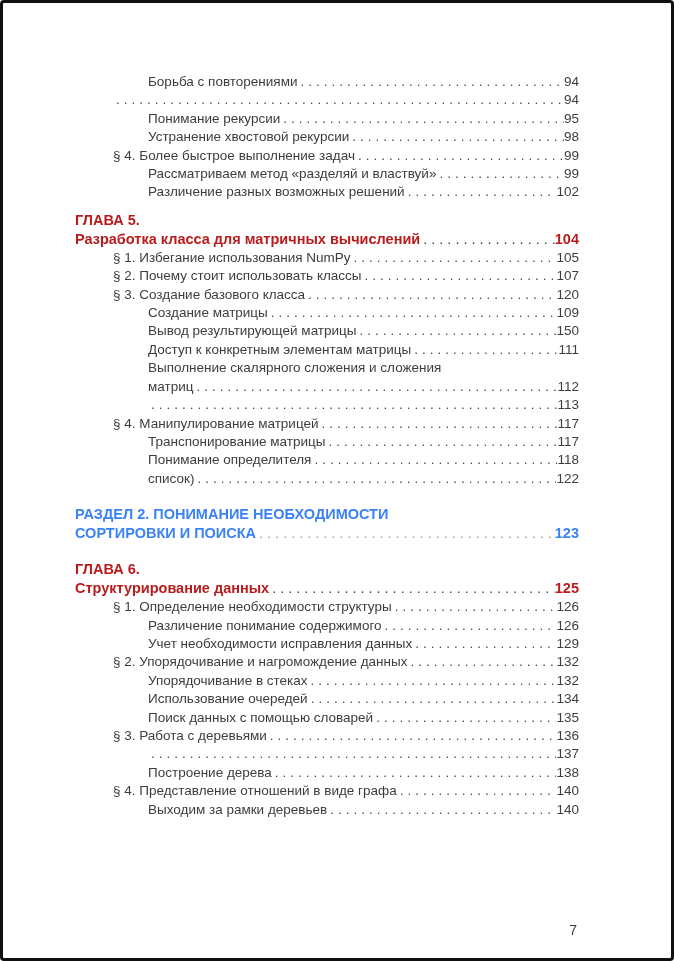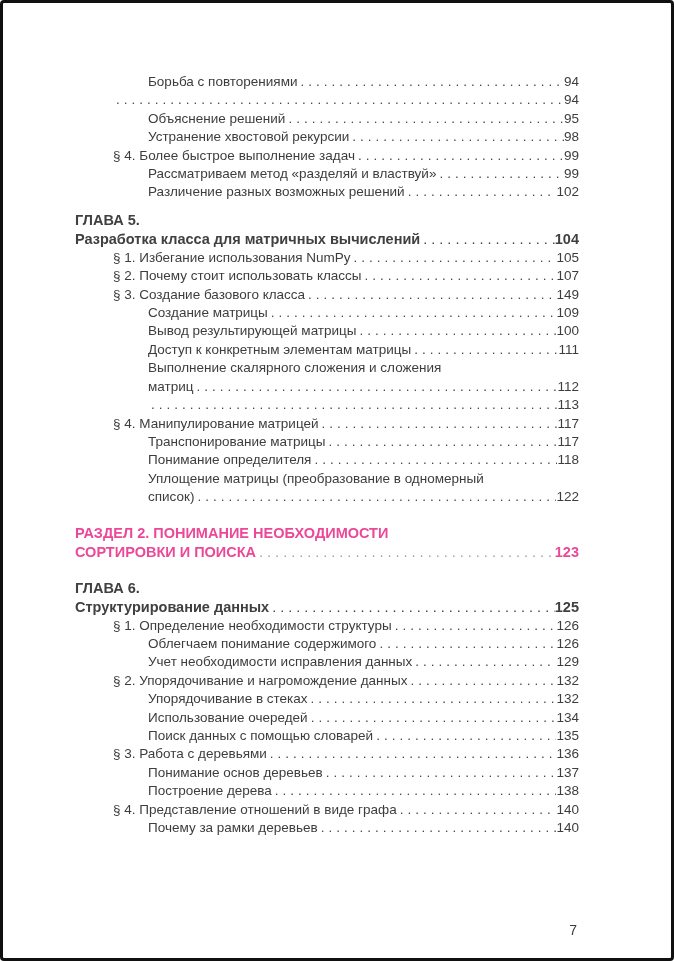--- a/index.html
+++ b/index.html
@@ -43,34 +43,34 @@
   .toc-dots::after {
     content: "..................................................................................................................................";
     letter-spacing: 4px;
   }
   .toc-page { white-space: nowrap; }
 
   .block-chapter { margin-top: 9px; }
   .block-chapter .chapter-label,
   .block-chapter .chapter-title {
     font-weight: bold;
-    color: #404040;
+    color: #b91c1c;
     font-size: 14.5px;
     line-height: 19px;
   }
   .block-chapter .chapter-title .toc-dots { color: #3f3f3f; }
 
   .block-section {
     margin-top: 17px;
     margin-bottom: 17px;
   }
   .block-section .toc-row {
     font-weight: bold;
     text-transform: uppercase;
-    color: #ec4899;
+    color: #3b82f6;
     font-size: 14.5px;
     line-height: 19px;
   }
   .block-section .toc-dots { color: #9c9c9c; }
 
   .pagenum {
     position: absolute;
     bottom: 20px;
     right: 94px;
     font-size: 14px;
@@ -86,21 +86,21 @@
         <div class="toc-row indent-2">
           <span class="toc-text">Борьба с повторениями</span>
           <span class="toc-dots"></span>
           <span class="toc-page">94</span>
         </div>
         <div class="toc-row indent-1">
           <span class="toc-dots"></span>
           <span class="toc-page">94</span>
         </div>
         <div class="toc-row indent-2">
-          <span class="toc-text">Объяснение решений</span>
+          <span class="toc-text">Понимание рекурсии</span>
           <span class="toc-dots"></span>
           <span class="toc-page">95</span>
         </div>
         <div class="toc-row indent-2">
           <span class="toc-text">Устранение хвостовой рекурсии</span>
           <span class="toc-dots"></span>
           <span class="toc-page">98</span>
         </div>
         <div class="toc-row indent-1">
           <span class="toc-text">§ 4. Более быстрое выполнение задач</span>
@@ -133,31 +133,31 @@
           <span class="toc-page">105</span>
         </div>
         <div class="toc-row indent-1">
           <span class="toc-text">§ 2. Почему стоит использовать классы</span>
           <span class="toc-dots"></span>
           <span class="toc-page">107</span>
         </div>
         <div class="toc-row indent-1">
           <span class="toc-text">§ 3. Создание базового класса</span>
           <span class="toc-dots"></span>
-          <span class="toc-page">149</span>
+          <span class="toc-page">120</span>
         </div>
         <div class="toc-row indent-2">
           <span class="toc-text">Создание матрицы</span>
           <span class="toc-dots"></span>
           <span class="toc-page">109</span>
         </div>
         <div class="toc-row indent-2">
           <span class="toc-text">Вывод результирующей матрицы</span>
           <span class="toc-dots"></span>
-          <span class="toc-page">100</span>
+          <span class="toc-page">150</span>
         </div>
         <div class="toc-row indent-2">
           <span class="toc-text">Доступ к конкретным элементам матрицы</span>
           <span class="toc-dots"></span>
           <span class="toc-page">111</span>
         </div>
         <div class="toc-row indent-2">
           <span class="toc-text">Выполнение скалярного сложения и сложения</span>
         </div>
         <div class="toc-row indent-2">
@@ -176,23 +176,20 @@
         </div>
         <div class="toc-row indent-2">
           <span class="toc-text">Транспонирование матрицы</span>
           <span class="toc-dots"></span>
           <span class="toc-page">117</span>
         </div>
         <div class="toc-row indent-2">
           <span class="toc-text">Понимание определителя</span>
           <span class="toc-dots"></span>
           <span class="toc-page">118</span>
-        </div>
-        <div class="toc-row indent-2">
-          <span class="toc-text">Уплощение матрицы (преобразование в одномерный</span>
         </div>
         <div class="toc-row indent-2">
           <span class="toc-text">список)</span>
           <span class="toc-dots"></span>
           <span class="toc-page">122</span>
         </div>
       </div>
       <div class="toc-block block-section">
         <div class="toc-row section-line">
           <span class="toc-text">РАЗДЕЛ 2. ПОНИМАНИЕ НЕОБХОДИМОСТИ</span>
@@ -211,21 +208,21 @@
           <span class="toc-text">Структурирование данных</span>
           <span class="toc-dots"></span>
           <span class="toc-page">125</span>
         </div>
         <div class="toc-row indent-1">
           <span class="toc-text">§ 1. Определение необходимости структуры</span>
           <span class="toc-dots"></span>
           <span class="toc-page">126</span>
         </div>
         <div class="toc-row indent-2">
-          <span class="toc-text">Облегчаем понимание содержимого</span>
+          <span class="toc-text">Различение понимание содержимого</span>
           <span class="toc-dots"></span>
           <span class="toc-page">126</span>
         </div>
         <div class="toc-row indent-2">
           <span class="toc-text">Учет необходимости исправления данных</span>
           <span class="toc-dots"></span>
           <span class="toc-page">129</span>
         </div>
         <div class="toc-row indent-1">
           <span class="toc-text">§ 2. Упорядочивание и нагромождение данных</span>
@@ -246,35 +243,34 @@
           <span class="toc-text">Поиск данных с помощью словарей</span>
           <span class="toc-dots"></span>
           <span class="toc-page">135</span>
         </div>
         <div class="toc-row indent-1">
           <span class="toc-text">§ 3. Работа с деревьями</span>
           <span class="toc-dots"></span>
           <span class="toc-page">136</span>
         </div>
         <div class="toc-row indent-2">
-          <span class="toc-text">Понимание основ деревьев</span>
           <span class="toc-dots"></span>
           <span class="toc-page">137</span>
         </div>
         <div class="toc-row indent-2">
           <span class="toc-text">Построение дерева</span>
           <span class="toc-dots"></span>
           <span class="toc-page">138</span>
         </div>
         <div class="toc-row indent-1">
           <span class="toc-text">§ 4. Представление отношений в виде графа</span>
           <span class="toc-dots"></span>
           <span class="toc-page">140</span>
         </div>
         <div class="toc-row indent-2">
-          <span class="toc-text">Почему за рамки деревьев</span>
+          <span class="toc-text">Выходим за рамки деревьев</span>
           <span class="toc-dots"></span>
           <span class="toc-page">140</span>
         </div>
       </div>
     </div>
   <div class="pagenum">7</div>
 </div>
 
 </body></html>

